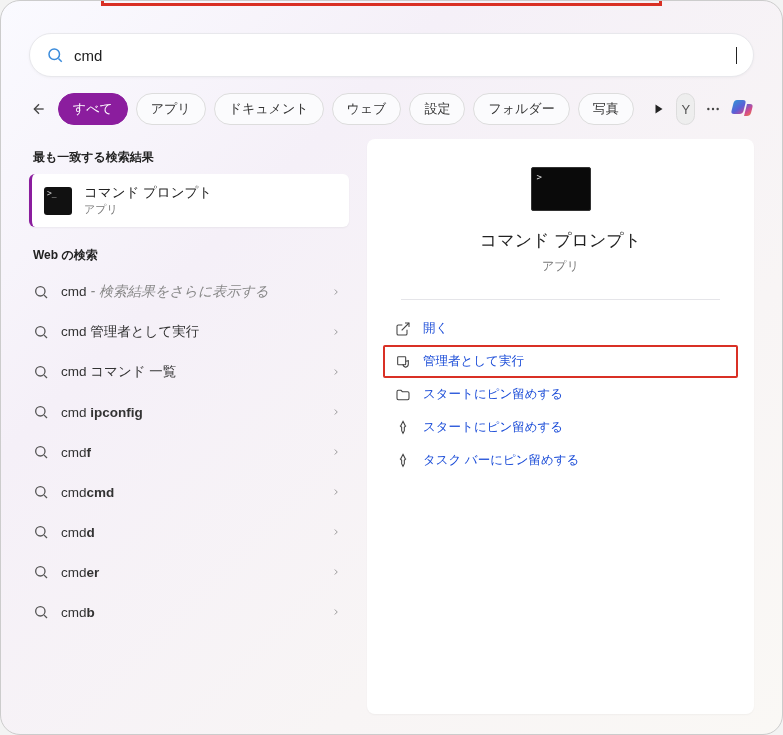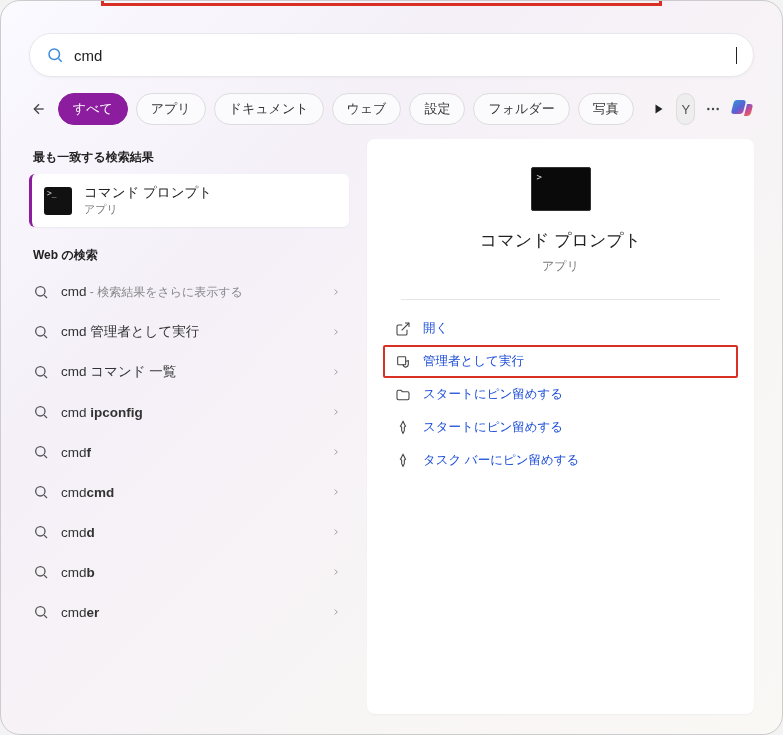--- a/index.html
+++ b/index.html
@@ -28,21 +28,21 @@
 
 .best-match { background: #fff; border-radius: 6px; padding: 10px 12px; display: flex; align-items: center; gap: 12px; border-left: 3px solid #8b1d9e; box-shadow: 0 1px 2px rgba(0,0,0,0.05); }
 .best-icon { width: 28px; height: 28px; background: #111; border-radius: 3px; position: relative; flex-shrink:0; }
 .best-icon::before { content: ">_"; color: #ccc; font-size: 8px; position: absolute; top: 2px; left: 3px; font-family: monospace; }
 .best-text .t { font-size: 13.5px; color: #222; }
 .best-text .s { font-size: 11px; color: #777; }
 
 .web-item { display: flex; align-items: center; padding: 11px 8px 11px 4px; gap: 12px; cursor: pointer; border-radius: 4px; }
 .web-item .q { font-size: 13.5px; color: #333; }
 .web-item .q .bold { font-weight: 600; }
-.web-item .sub { font-size: 12px; color: #888; }
+.web-item .sub { font-size: 14px; color: #888; font-style: italic; }
 .web-item .chev { margin-left: auto; color: #888; }
 .search-ico { width: 16px; height: 16px; flex-shrink: 0; }
 
 .right { flex: 1; background: #fff; border-radius: 8px; padding: 28px 16px 16px 16px; display: flex; flex-direction: column; align-items: center; box-shadow: 0 1px 2px rgba(0,0,0,0.04); }
 .app-icon { width: 60px; height: 44px; background: #0a0a0a; border: 1px solid #333; border-radius: 2px; position: relative; }
 .app-icon::before { content: ">"; color: #ddd; font-size: 9px; position: absolute; top: 4px; left: 5px; font-family: monospace; }
 .app-title { font-size: 17px; color: #222; margin-top: 18px; }
 .app-sub { font-size: 12px; color: #777; margin-top: 6px; }
 .divider { width: 90%; height: 1px; background: #e5e5e9; margin: 24px 0 12px 0; }
 .actions { width: 100%; display: flex; flex-direction: column; }
@@ -188,31 +188,31 @@
             <span class="q"><span>cmd</span><span class="bold">d</span><span></span></span>
             <span class="chev"><svg width="10" height="10" viewBox="0 0 24 24" fill="none" stroke="#888" stroke-width="2">
                 <polyline points="9 18 15 12 9 6"></polyline>
               </svg></span>
           </div>
           <div class="web-item">
             <svg viewBox="0 0 24 24" class="search-ico">
               <circle cx="11" cy="11" r="7" fill="none" stroke="#555" stroke-width="2"></circle>
               <line x1="21" y1="21" x2="16.65" y2="16.65" stroke="#555" stroke-width="2"></line>
             </svg>
+            <span class="q"><span>cmd</span><span class="bold">er</span><span></span></span>
+            <span class="chev"><svg width="10" height="10" viewBox="0 0 24 24" fill="none" stroke="#888" stroke-width="2">
+                <polyline points="9 18 15 12 9 6"></polyline>
+              </svg></span>
+          </div>
+          <div class="web-item">
+            <svg viewBox="0 0 24 24" class="search-ico">
+              <circle cx="11" cy="11" r="7" fill="none" stroke="#555" stroke-width="2"></circle>
+              <line x1="21" y1="21" x2="16.65" y2="16.65" stroke="#555" stroke-width="2"></line>
+            </svg>
             <span class="q"><span>cmd</span><span class="bold">b</span><span></span></span>
-            <span class="chev"><svg width="10" height="10" viewBox="0 0 24 24" fill="none" stroke="#888" stroke-width="2">
-                <polyline points="9 18 15 12 9 6"></polyline>
-              </svg></span>
-          </div>
-          <div class="web-item">
-            <svg viewBox="0 0 24 24" class="search-ico">
-              <circle cx="11" cy="11" r="7" fill="none" stroke="#555" stroke-width="2"></circle>
-              <line x1="21" y1="21" x2="16.65" y2="16.65" stroke="#555" stroke-width="2"></line>
-            </svg>
-            <span class="q"><span>cmd</span><span class="bold">er</span><span></span></span>
             <span class="chev"><svg width="10" height="10" viewBox="0 0 24 24" fill="none" stroke="#888" stroke-width="2">
                 <polyline points="9 18 15 12 9 6"></polyline>
               </svg></span>
           </div>
         </div>
     </div>
 
     <div class="right">
       <div class="app-icon"></div>
       <div class="app-title">コマンド プロンプト</div>

